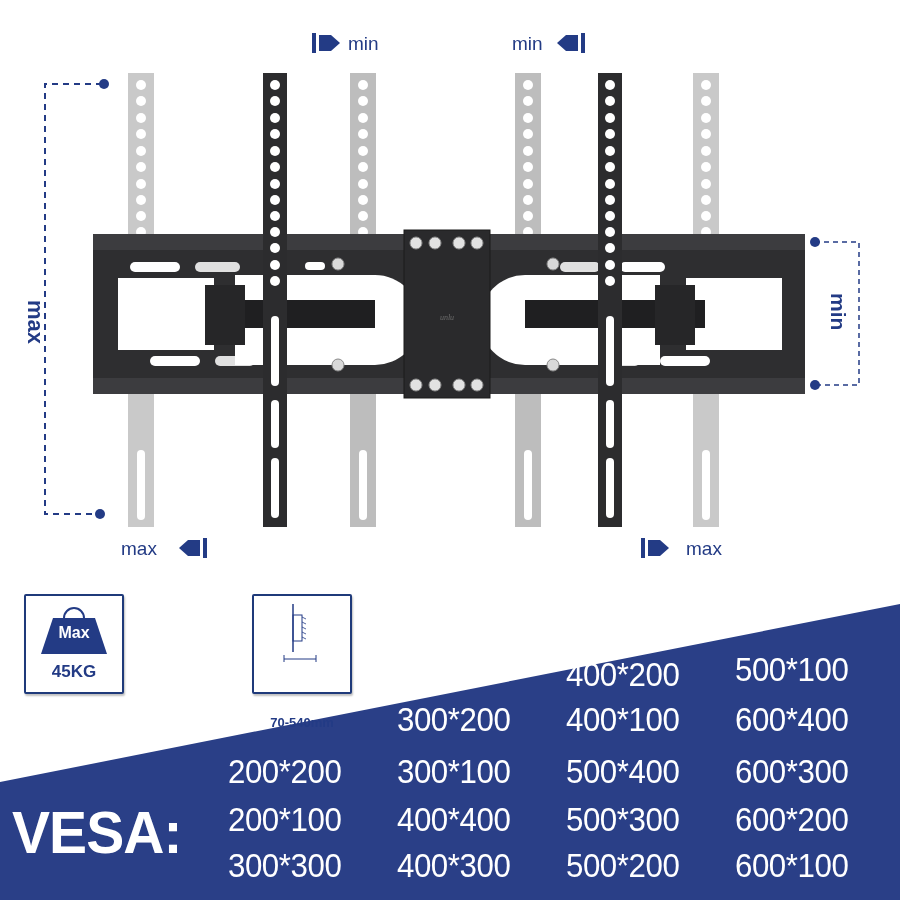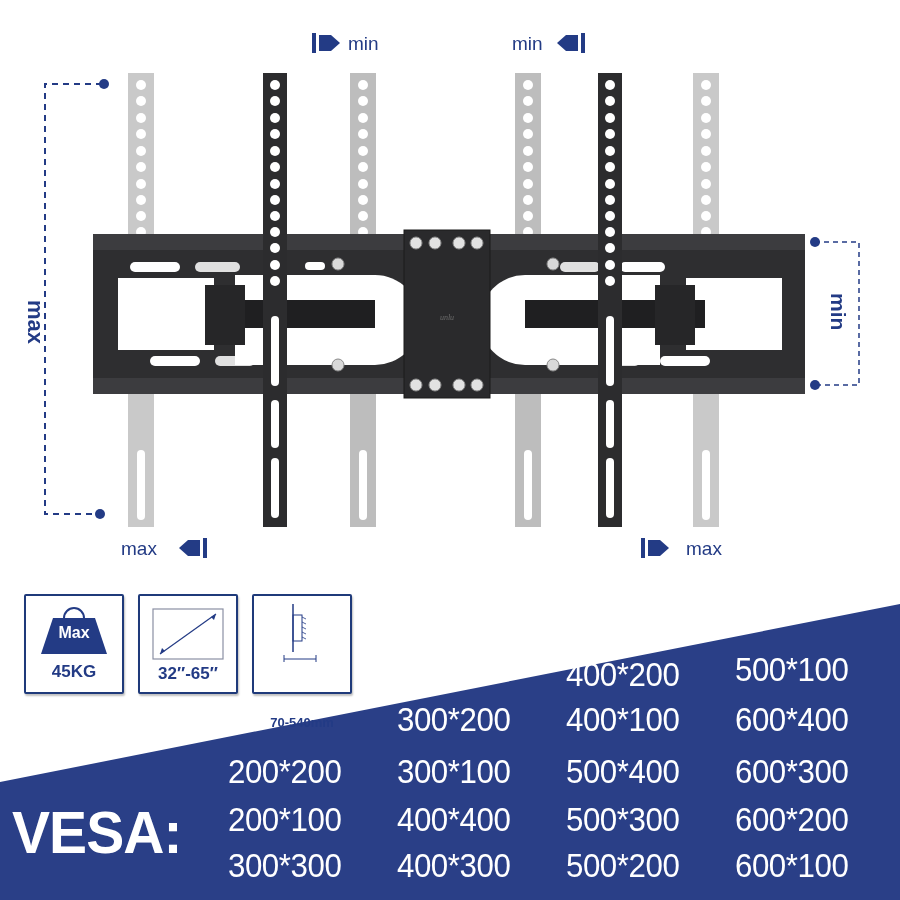--- a/index.html
+++ b/index.html
@@ -183,28 +183,20 @@
 
   <div class="icon-box" style="left:24px;">
     <svg class="abs" style="left:13px;top:8px" width="70" height="52" viewBox="0 0 70 52">
       <path d="M25 14 A10 10 0 0 1 45 14" stroke="#233b85" stroke-width="2" fill="none"></path>
       <path d="M14 14 L56 14 L68 50 L2 50 Z" fill="#233b85"></path>
     </svg>
     <div class="abs" style="left:0;right:0;top:28px;text-align:center;color:#fff;font-weight:bold;font-size:16px;">Max</div>
     <div class="icon-cap" style="top:66px;font-size:17px;">45KG</div>
   </div>
 
-  <div class="icon-box" style="left:138px;">
-    <svg class="abs" style="left:12px;top:12px" width="72" height="52" viewBox="0 0 72 52">
-      <rect x="1" y="1" width="70" height="50" fill="#fff" stroke="#8a8fa3" stroke-width="1.2"></rect>
-      <line x1="8" y1="46" x2="64" y2="6" stroke="#233b85" stroke-width="1.2"></line>
-      <path d="M8 46 L10 40 L13 43 Z M64 6 L62 12 L59 9 Z" fill="#233b85"></path>
-    </svg>
-    <div class="icon-cap" style="top:68px;font-size:17px;">32″-65″</div>
-  </div>
 
   <div class="icon-box" style="left:252px;">
     <svg class="abs" style="left:24px;top:6px" width="50" height="60" viewBox="0 0 50 60">
       <line x1="15" y1="2" x2="15" y2="50" stroke="#233b85" stroke-width="1.5"></line>
       <rect x="15" y="13" width="9" height="26" fill="none" stroke="#233b85" stroke-width="1"></rect>
       <g stroke="#233b85" stroke-width="0.8">
           <line x1="24" y1="15" x2="28" y2="17"></line>
           <line x1="24" y1="20" x2="28" y2="22"></line>
           <line x1="24" y1="25" x2="28" y2="27"></line>
           <line x1="24" y1="30" x2="28" y2="32"></line>

